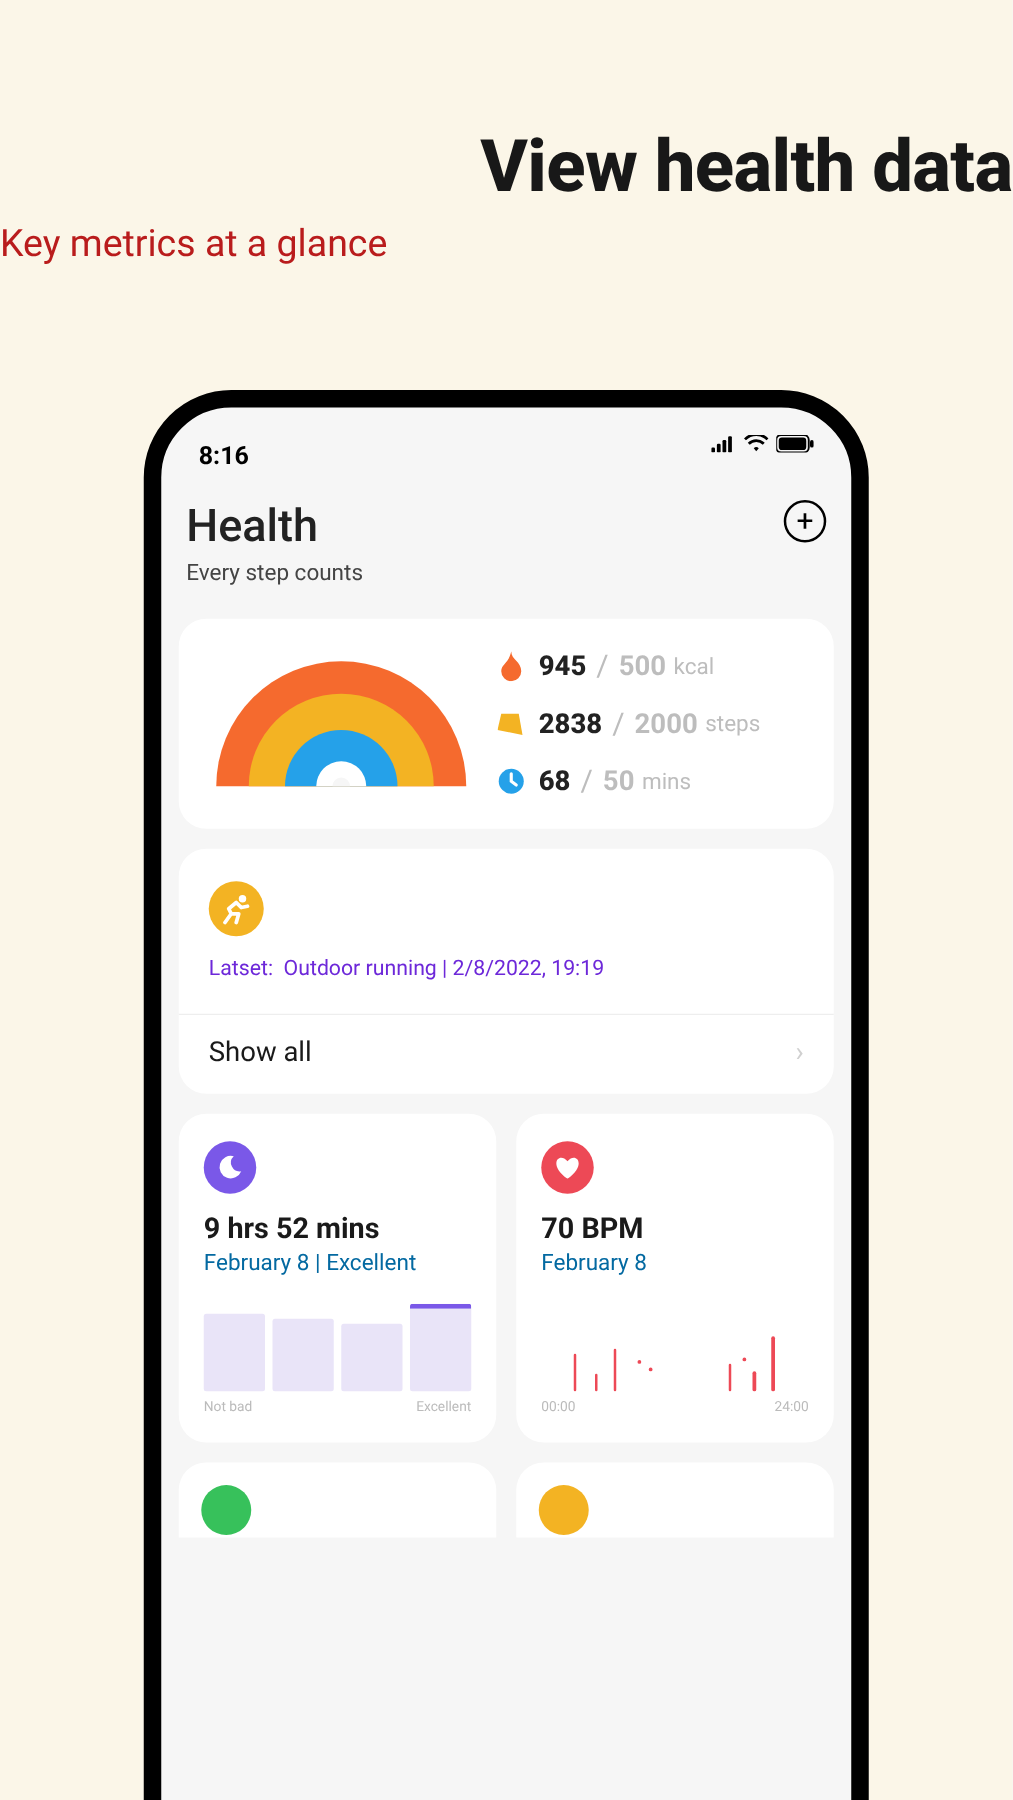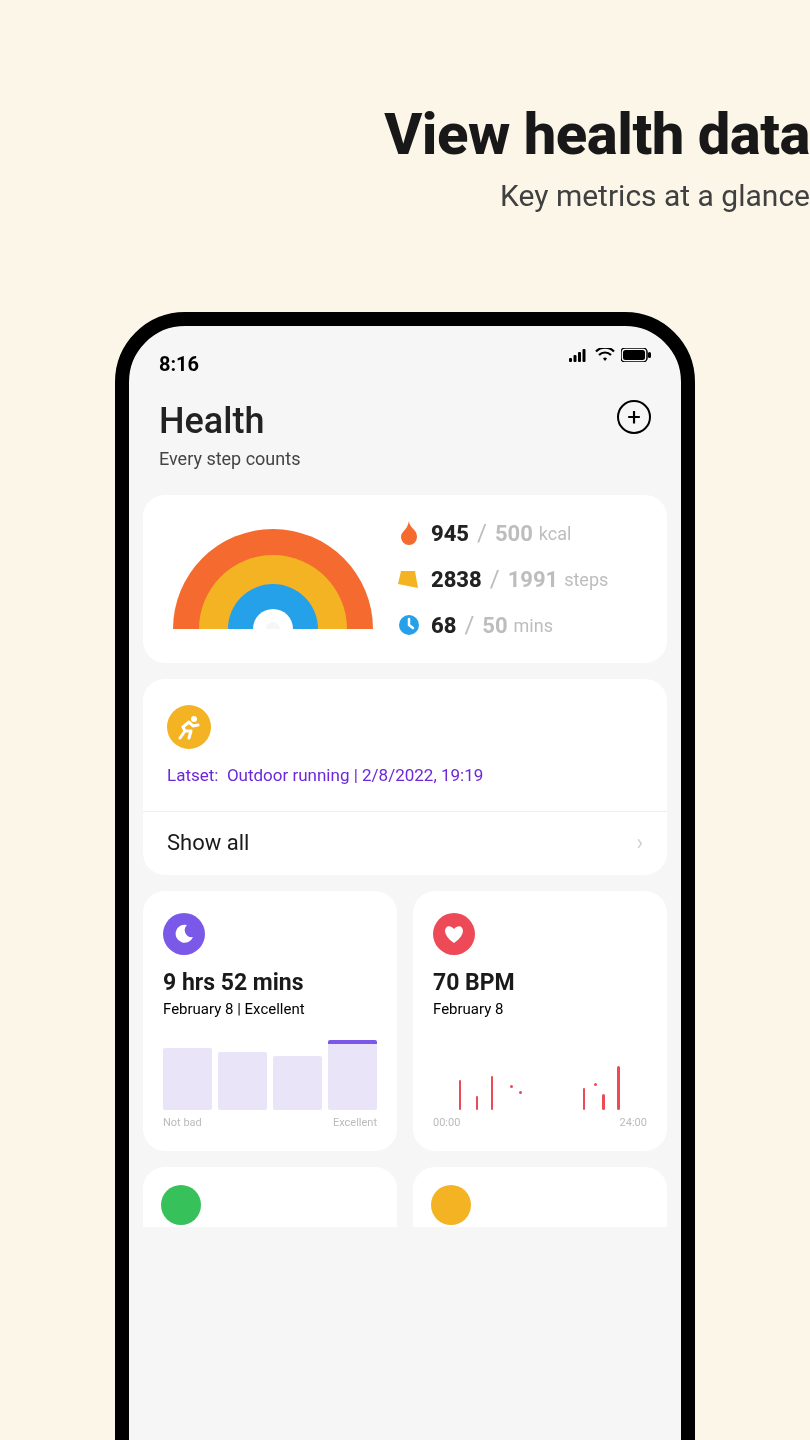--- a/index.html
+++ b/index.html
@@ -5,40 +5,40 @@
     * { box-sizing: border-box; margin: 0; padding: 0; }
     body {
       background: #fbf6e8;
       font-family: -apple-system, BlinkMacSystemFont, "Segoe UI", Roboto, sans-serif;
       width: 810px;
       height: 1440px;
       overflow: hidden;
       position: relative;
     }
     .promo-title { text-align: right; padding-top: 100px; font-size: 58px; font-weight: 800; color: #181818; letter-spacing: -0.5px; }
-    .promo-subtitle { text-align: right; font-size: 30px; color: #404040; margin-top: 10px; }
+    .promo-subtitle { text-align: left; font-size: 30px; color: #b91c1c; margin-top: 10px; }
 
     .phone {
       position: absolute;
       left: 50%;
       transform: translateX(-50%);
       top: 312px;
       width: 580px;
       height: 1210px;
       background: #f6f6f6;
       border: 14px solid #000;
       border-radius: 70px;
       overflow: hidden;
     }
 
     .statusbar { display: flex; justify-content: space-between; align-items: center; padding: 10px 30px 0; height: 50px; }
     .statusbar .time { font-weight: 700; font-size: 20px; margin-top: 16px; }
     .statusbar .right { display: flex; align-items: center; gap: 6px; }
 
-    .screen-header { padding: 24px 30px 26px; display: flex; justify-content: space-between; align-items: flex-start; }
+    .screen-header { padding: 24px 20px 26px; display: flex; justify-content: space-between; align-items: flex-start; }
     .screen-header h1 { font-size: 36px; font-weight: 500; color: #222; }
     .screen-header .sub { font-size: 18px; color: #444; margin-top: 6px; text-align: center; }
     .add-btn { width: 34px; height: 34px; border: 2.5px solid #000; border-radius: 50%; display: flex; align-items: center; justify-content: center; font-size: 24px; font-weight: 400; line-height: 1; }
 
     .cards { padding: 0 14px; display: flex; flex-direction: column; gap: 16px; }
     .card { background: #fff; border-radius: 22px; padding: 24px; }
 
     .activity-card { display: flex; align-items: center; gap: 24px; }
     .rainbow { width: 200px; height: 100px; position: relative; flex-shrink: 0; margin-left: 6px; }
     .arc { position: absolute; bottom: 0; border-radius: 200px 200px 0 0; border-bottom: none; }
@@ -63,21 +63,21 @@
     .divider { height: 1px; background: #eee; margin: 26px -24px 18px; }
     .show-all { display: flex; justify-content: space-between; align-items: center; font-size: 22px; color: #1a1a1a; }
     .chev { color: #d0d0d0; font-size: 22px; }
 
     .two-col { display: flex; gap: 16px; }
     .small-card { flex: 1; background: #fff; border-radius: 22px; padding: 22px 20px; }
     .sc-icon { width: 42px; height: 42px; border-radius: 50%; display: flex; align-items: center; justify-content: center; margin-bottom: 14px; }
     .sc-icon.sleep { background: #7a58e8; }
     .sc-icon.heart { background: #ed4956; }
     .sc-value { font-size: 23px; font-weight: 700; color: #1a1a1a; }
-    .sc-meta { font-size: 15px; color: #000000; margin-top: 4px; }
+    .sc-meta { font-size: 18px; color: #0369a1; margin-top: 4px; }
 
     .sleep-bars { display: flex; gap: 6px; align-items: flex-end; height: 70px; margin-top: 22px; position: relative; }
     .sbar { flex: 1; background: #e9e4f8; border-radius: 2px; }
     .sbar.top { border-top: 4px solid #7a58e8; }
     .axis { display: flex; justify-content: space-between; font-size: 11px; color: #bbb; margin-top: 6px; }
 
     .hr-chart { height: 70px; margin-top: 22px; position: relative; }
     .tick { position: absolute; bottom: 0; width: 2.5px; background: #ed4956; border-radius: 2px; }
     .dot2 { position: absolute; width: 3px; height: 3px; background: #ed4956; border-radius: 50%; }
 
@@ -147,21 +147,21 @@
           <span class="unit">kcal</span>
         </div>
         <div class="metric">
           <span class="ico">
               <svg width="22" height="22" viewBox="0 0 22 22">
                 <path d="M3 3 L17 3 L20 20 L0 16 Z" fill="#f3b323"></path>
               </svg>
             </span>
           <span class="val">2838</span>
           <span class="sep">/</span>
-          <span class="goal">1991</span>
+          <span class="goal">2000</span>
           <span class="unit">steps</span>
         </div>
         <div class="metric">
           <span class="ico">
               <svg width="22" height="22" viewBox="0 0 22 22">
                 <circle cx="11" cy="11" r="10" fill="#25a1e9"></circle>
                 <path d="M11 5 L11 11 L15 14" stroke="#fff" stroke-width="2.5" fill="none" stroke-linecap="round"></path>
               </svg>
             </span>
           <span class="val">68</span>

